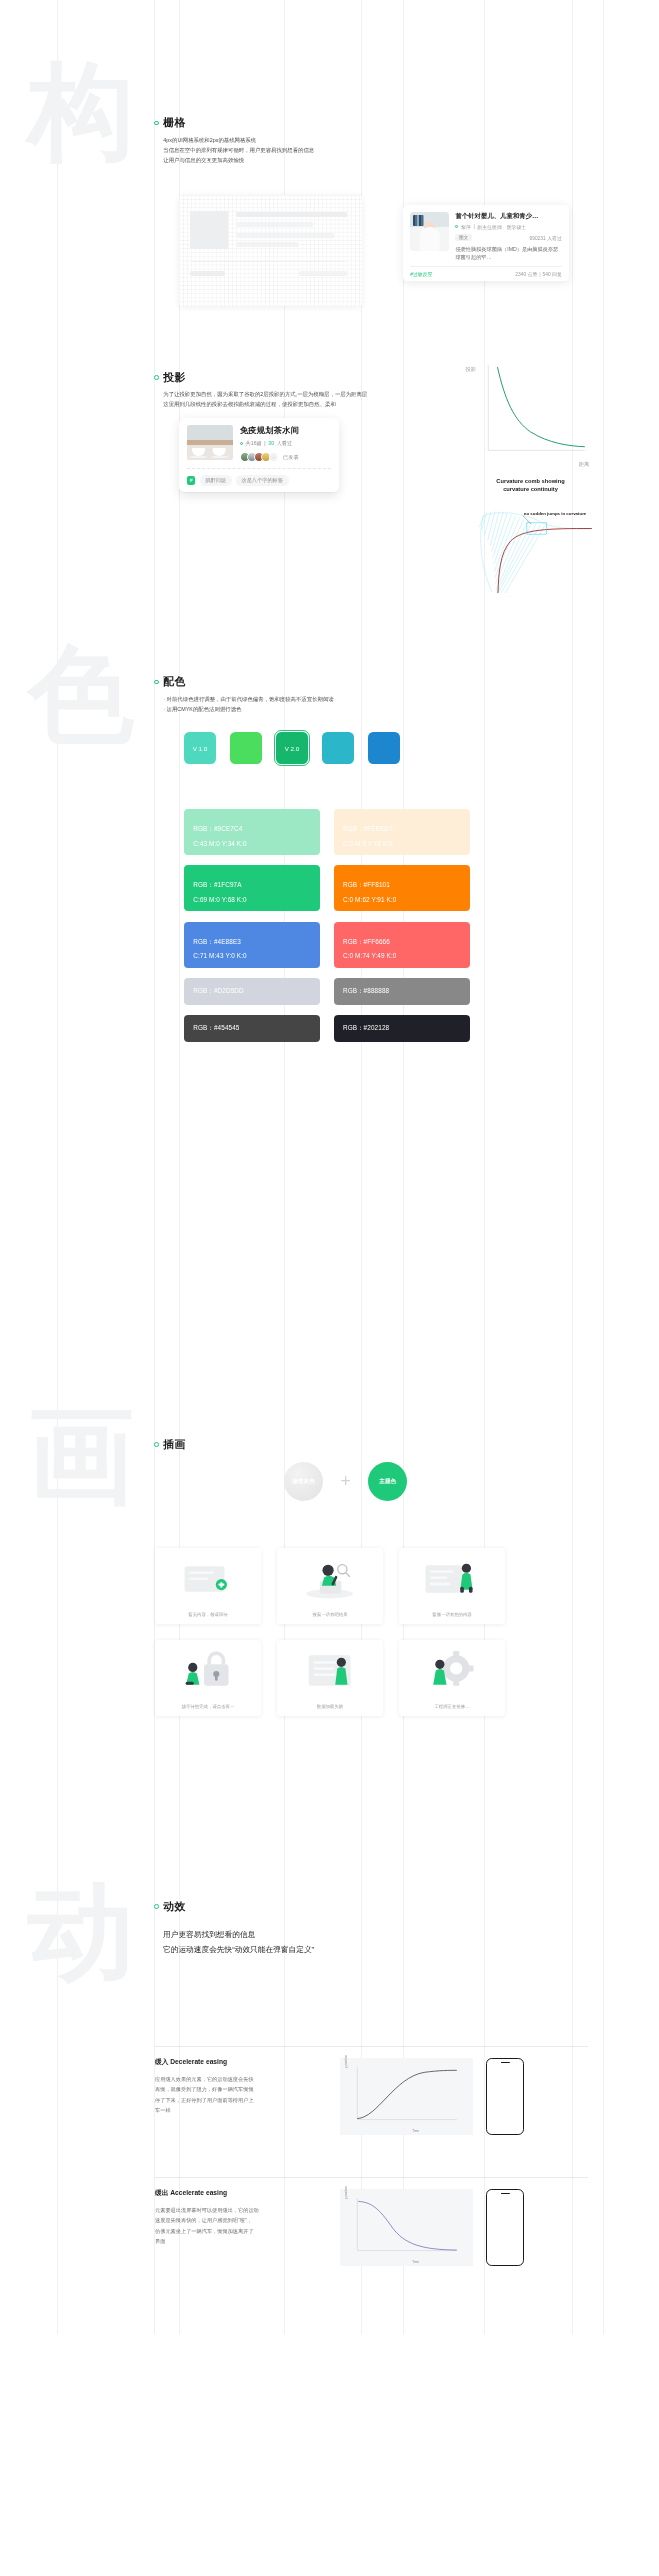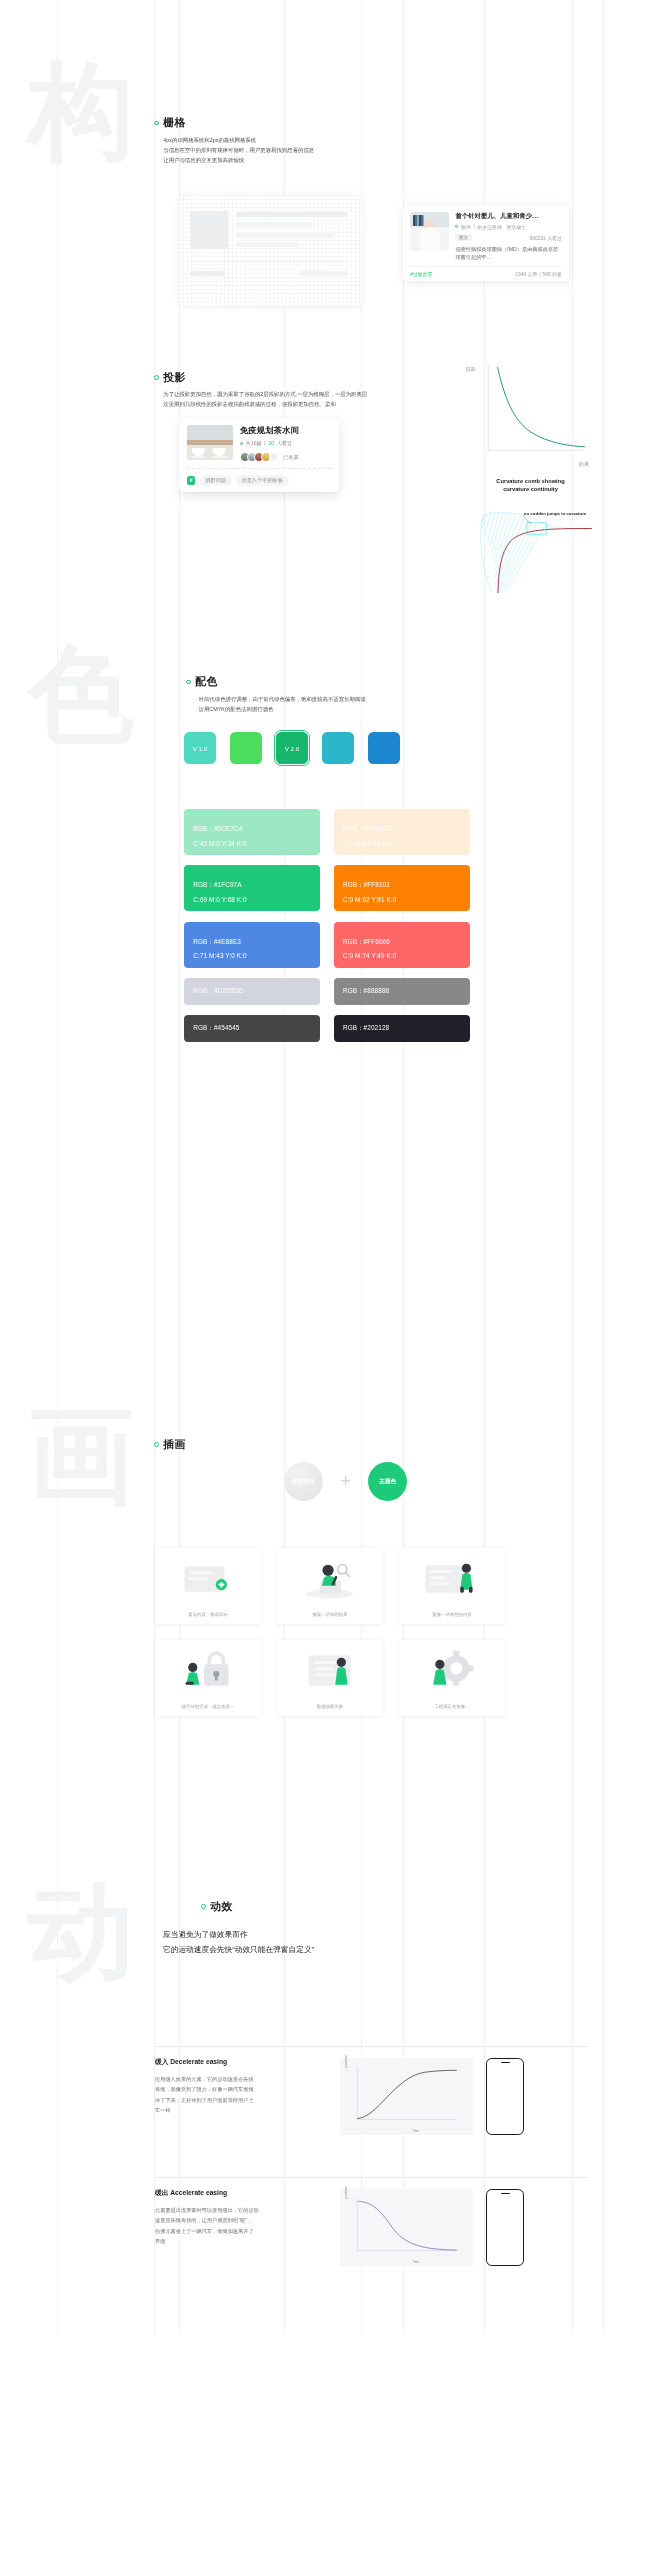--- a/index.html
+++ b/index.html
@@ -209,21 +209,21 @@
   .curve-plot { position: relative; height: 95px; }
   .cc-ylabel { position: absolute; left: -18.5px; top: 3.1px; font-size: 5.2px; color: #9b9b9b; }
   .cc-xlabel { position: absolute; right: -2.1px; bottom: -10.3px; font-size: 5.2px; color: #9b9b9b; }
 
   .comb-fig { position: absolute; left: 466px; top: 123px; width: 129px; text-align: center; }
   .comb-title { font-size: 5.7px; font-weight: 600; color: #1a1a1a; line-height: 1.4; }
 
   
   #sec-color { position: relative; height: 773px; }
   #sec-color .watermark { left: 28px; top: 0px; font-size: 106px; }
-  .color-head { position: absolute; left: 154px; top: 31px; margin-left: 32px; }
+  .color-head { position: absolute; left: 154px; top: 31px; }
 
   .swatch-row { position: absolute; left: 184px; top: 88px; display: flex; gap: 14px; }
   .swatch {
     width: 32px; height: 32px; border-radius: 5.2px;
     color: #fff; font-size: 6.2px;
     display: flex; align-items: center; justify-content: center;
   }
   .swatch.ring {
     outline: 1px solid #1FC97A; outline-offset: 1.5px;
   }
@@ -267,21 +267,21 @@
     display: flex; flex-direction: column; align-items: center;
     justify-content: flex-end; padding-bottom: 7.2px;
     position: relative; overflow: hidden;
   }
   .illus-art { position: absolute; left: 0; right: 0; top: 7.2px; height: 48px; }
   .illus-cap { font-size: 4.4px; color: #9b9b9b; }
 
   
   #sec-motion { position: relative; height: 453px; }
   #sec-motion .watermark { left: 28px; top: 0px; font-size: 106px; }
-  .motion-head { position: absolute; left: 154px; top: 18.5px; padding-left: 47px; }
+  .motion-head { position: absolute; left: 154px; top: 18.5px; }
   .motion-lead {
     position: absolute; left: 163px; top: 47px;
     font-size: 7.7px; line-height: 1.9; color: #1a1a1a; white-space: nowrap;
   }
 
   .ease-block { position: absolute; left: 155px; width: 433px; }
   .ease-rule { border-top: 0.5px solid #e9eaec; }
   .ease-inner { display: flex; padding-top: 11.3px; }
   .ease-text { width: 185px; padding-right: 15.5px; }
   .ease-title { font-size: 6.7px; font-weight: 700; color: #1a1a1a; }
@@ -639,21 +639,21 @@
     <div class="watermark">动</div>
 
     <div class="motion-head sec-head">
       <div class="sec-title">
         <span class="bullet"></span>
         <span>动效</span>
       </div>
     </div>
 
     <div class="motion-lead">
-      <div>应当避免为了做效果而作</div>
+      <div>用户更容易找到想看的信息</div>
       <div>它的运动速度会先快“动效只能在弹窗自定义”</div>
     </div>
 
     <div class="ease-block" style="top:165px">
       <div class="ease-rule"></div>
       <div class="ease-inner">
         <div class="ease-text">
           <div class="ease-title">缓入 Decelerate easing</div>
           <div class="ease-body">
             <div>应用缓入效果的元素，它的运动速度会先快</div>

